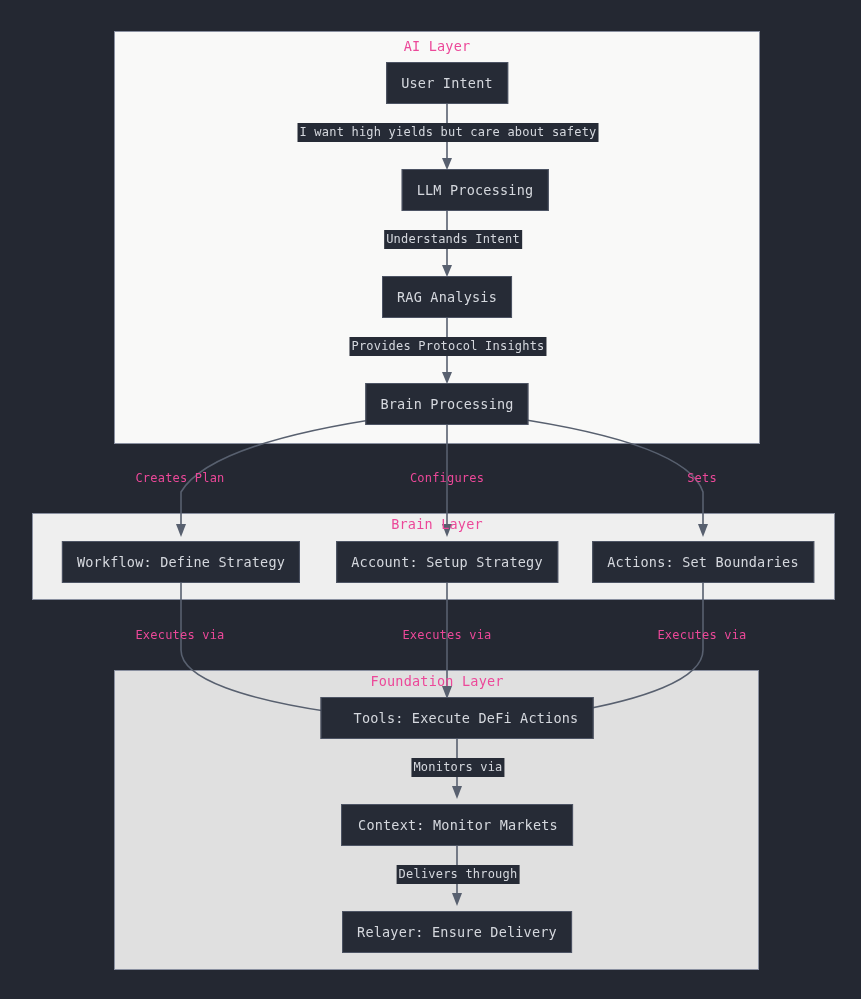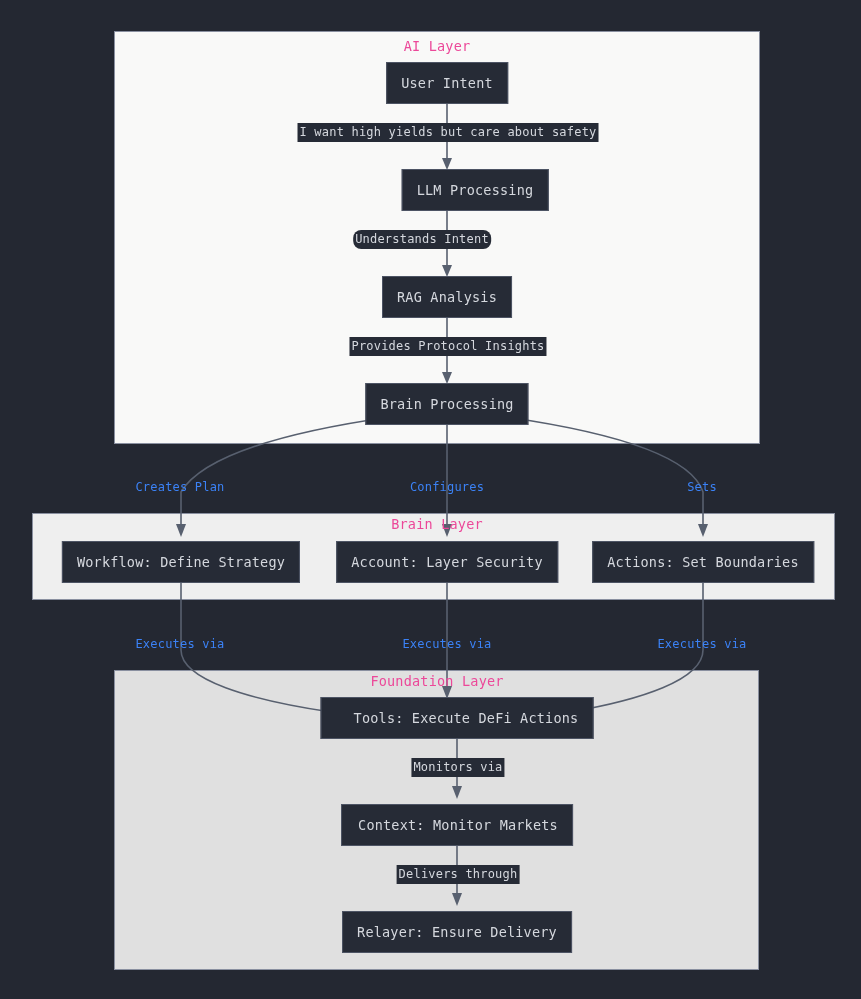--- a/index.html
+++ b/index.html
@@ -76,22 +76,21 @@
     padding: 1px 2px;
   }
   
   .edge-label.on-light {
     background: #262B36;
     color: #d5d8de;
   }
   
   .edge-label.on-dark {
     background: transparent;
-    color: #3b82f6;
-    margin-top: 9px;
+    color: #ec4899;
   }
 
   svg.edges {
     position: absolute;
     left: 0; top: 0;
     width: 861px;
     height: 999px;
     z-index: 3;
     pointer-events: none;
   }
@@ -146,30 +145,30 @@
   <div class="panel-title title-ai">AI Layer</div>
   <div class="panel-title title-brain">Brain Layer</div>
   <div class="panel-title title-foundation">Foundation Layer</div>
 
   <div class="node" style="left:447px; top:62px;">User Intent</div>
   <div class="node" style="left:447px; top:169px;margin-left:28px;">LLM Processing</div>
   <div class="node" style="left:447px; top:276px;">RAG Analysis</div>
   <div class="node" style="left:447px; top:383px;">Brain Processing</div>
 
   <div class="node" style="left:181px; top:541px;">Workflow: Define Strategy</div>
-  <div class="node" style="left:447px; top:541px;">Account: Layer Security</div>
+  <div class="node" style="left:447px; top:541px;">Account: Setup Strategy</div>
   <div class="node" style="left:703px; top:541px;">Actions: Set Boundaries</div>
 
   <div class="node" style="left:457px; top:697px;padding-left:32px;">Tools: Execute DeFi Actions</div>
   <div class="node" style="left:457px; top:804px;padding-left:16px;">Context: Monitor Markets</div>
   <div class="node" style="left:457px; top:911px;text-align:center;">Relayer: Ensure Delivery</div>
 
   <div class="edge-label on-light" style="left:448px; top:123px;">I want high yields but care about safety</div>
 
-  <div class="edge-label on-light" style="left:422px; top:230px;border-radius:8px;">Understands Intent</div>
+  <div class="edge-label on-light" style="left:453px; top:230px;">Understands Intent</div>
 
   <div class="edge-label on-light" style="left:448px; top:337px;">Provides Protocol Insights</div>
 
   <div class="edge-label on-dark" style="left:180px; top:469px;">Creates Plan</div>
 
   <div class="edge-label on-dark" style="left:447px; top:469px;">Configures</div>
 
   <div class="edge-label on-dark" style="left:702px; top:469px;">Sets</div>
 
   <div class="edge-label on-dark" style="left:180px; top:626px;">Executes via</div>

